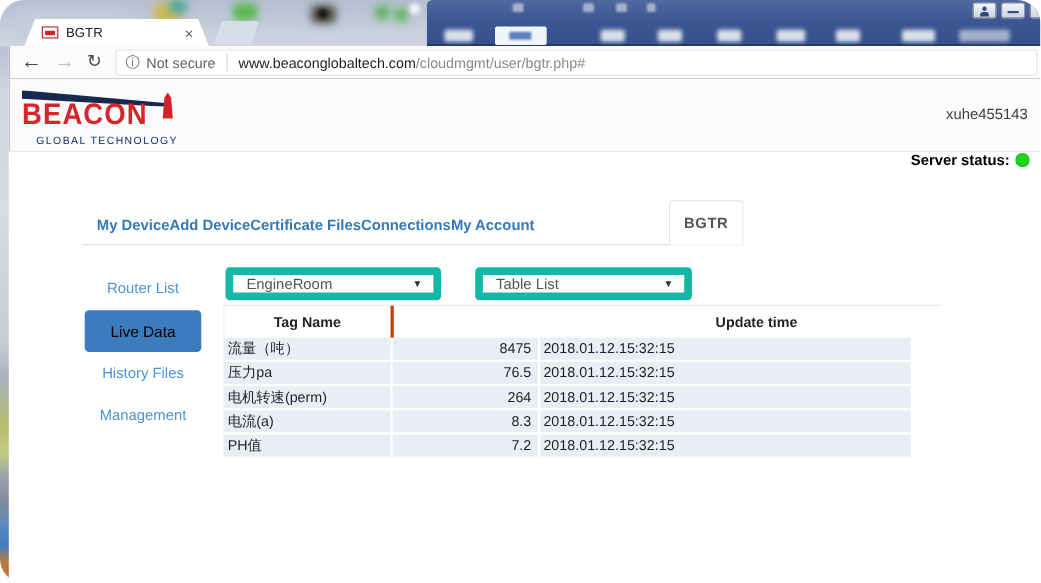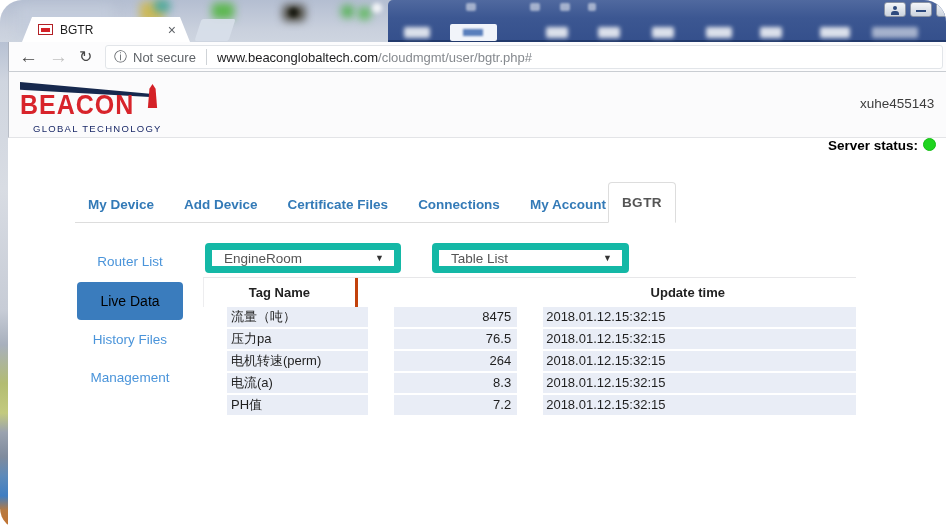--- a/index.html
+++ b/index.html
@@ -67,27 +67,27 @@
   .logo { position:absolute; left:16px; top:78px; width:160px; height:58px; }
   .logo-beam { position:absolute; left:4px; top:4px; width:130px; height:15px; background:#17294e;
                clip-path:polygon(0 0, 100% 78%, 100% 100%, 0 52%); }
   .logo-lh { position:absolute; left:131px; top:6px; width:11px; height:24px; background:#d42127;
              clip-path:polygon(50% 0, 78% 20%, 92% 100%, 8% 100%, 22% 20%); }
   .logo-title { position:absolute; left:4px; top:12px; font-size:25px; font-weight:bold;
                 color:#d8242b; letter-spacing:1px; transform:scaleY(1.08); }
   .logo-sub { position:absolute; left:17px; top:45px; font-size:9.5px; font-weight:normal;
               color:#1b2a68; letter-spacing:1.3px; }
   .username { position:absolute; left:860px; top:96px; font-size:13.5px; color:#3d3d3d; white-space:nowrap; }
-  .server-status { position:absolute; top:138px; right:10px; display:flex; align-items:flex-start; gap:5px; }
+  .server-status { position:absolute; top:138px; right:10px; display:flex; align-items:center; gap:5px; }
   .server-status b { font-size:13.5px; color:#000; }
   .status-dot { width:13px; height:13px; border-radius:50%; background:#1fd41f; border:1px solid #14be14; }
 
   
   .navtabs { position:absolute; left:75px; top:186px; width:601px; height:37px;
-             border-bottom:1px solid #ddd; display:flex; align-items:center; gap:30px; padding-left:13px; }
+             border-bottom:1px solid #ddd; display:flex; align-items:center; padding-left:13px; }
   .navlink { font-size:13.5px; font-weight:bold; color:#337ab7; text-decoration:none; cursor:pointer; white-space:nowrap; }
   .tab-active { position:absolute; left:608px; top:182px; width:68px; height:41px; background:#fff;
                 border:1px solid #ddd; border-bottom:1px solid #fff; border-radius:4px 4px 0 0;
                 display:flex; align-items:center; justify-content:center; z-index:2;
                 font-size:13.5px; font-weight:bold; color:#555; letter-spacing:.5px; cursor:pointer; }
 
   
   .side-link { position:absolute; left:75px; width:110px; text-align:center;
                font-size:13.5px; color:#4a94da; cursor:pointer; }
   .side-btn { position:absolute; left:77px; top:282px; width:106px; height:38px; background:#3a7cbd;
@@ -101,21 +101,21 @@
   .sel .caret { margin-left:auto; font-size:9px; color:#333; }
 
   
   .dtable { position:absolute; left:203px; top:277px; width:653px; }
   .thead { display:flex; height:30px; background:#fff; border-top:1px solid #e7e7e9; border-left:1px solid #ededef; }
   .th { font-size:13px; font-weight:bold; color:#222; text-align:center; line-height:29px; }
   .th.c0 { width:154px; border-right:3px solid #c2410c; }
   .th.c1 { width:162px; border-right:1px solid #1d4ed8;margin-top:44px; }
   .th.c2 { width:337px; }
   .trow { display:flex; gap:2px; height:20px; margin-bottom:2px; }
-  .td { background:#e9edf6; font-size:13px; color:#1f1f1f; line-height:20px; white-space:nowrap; overflow:hidden;margin-left:24px; }
+  .td { background:#e9edf6; font-size:13px; color:#1f1f1f; line-height:20px; white-space:nowrap; overflow:hidden; }
   .td.c0 { width:152px; padding-left:4px; }
   .td.c1 { width:132px; text-align:right; padding-right:6px; }
   .td.c2 { width:337px; padding-left:3px; }
 </style>
 </head>
 <body>
 
 <div class="screen">
 
   <div class="desktop-top">

